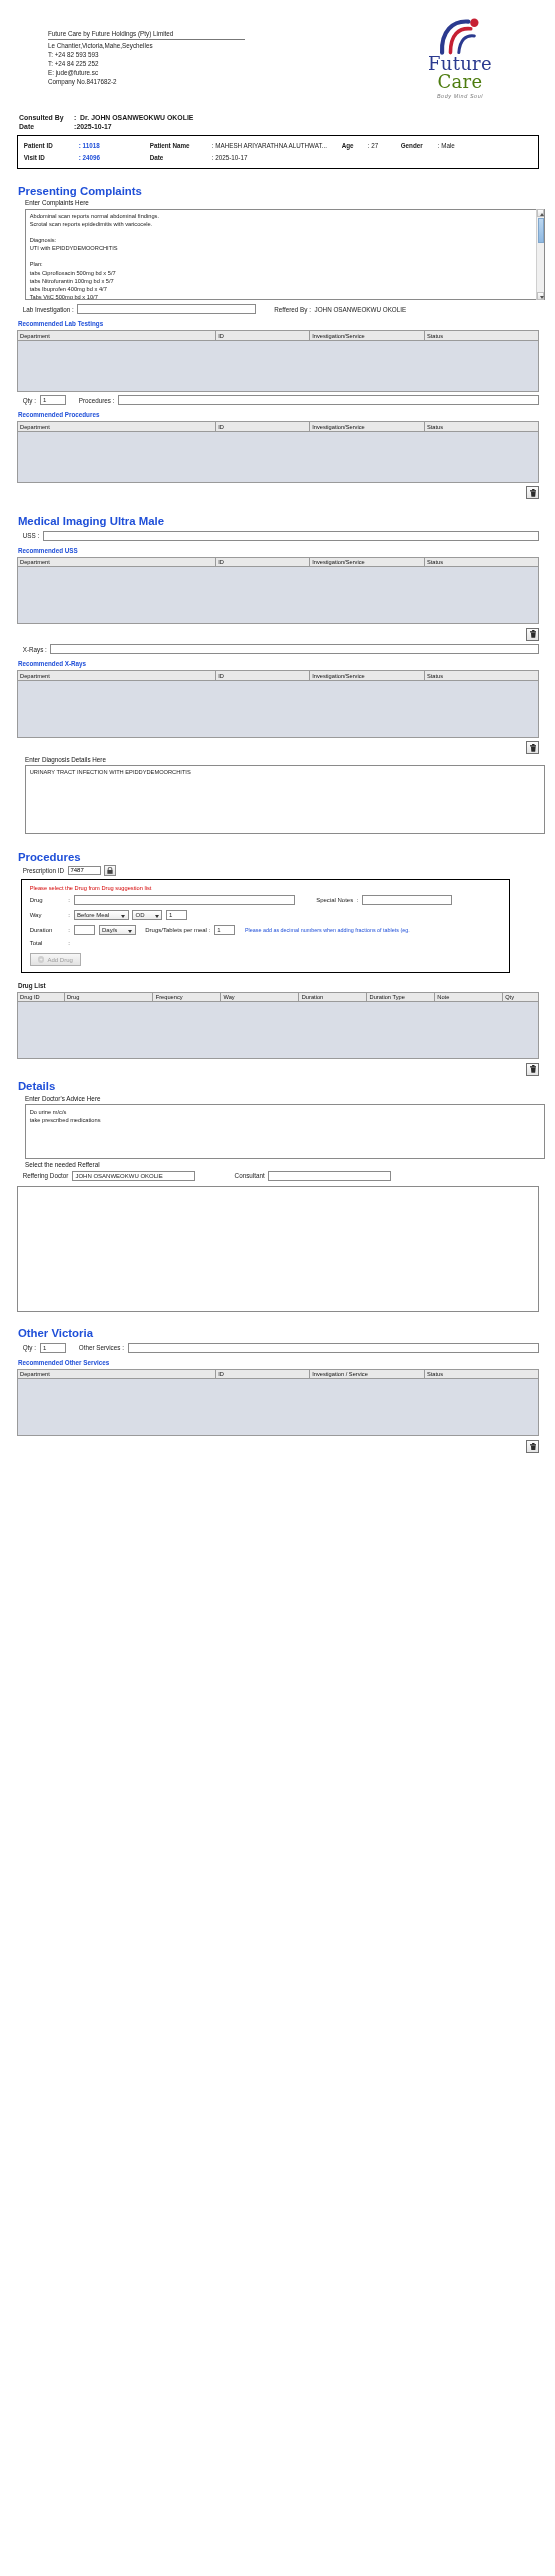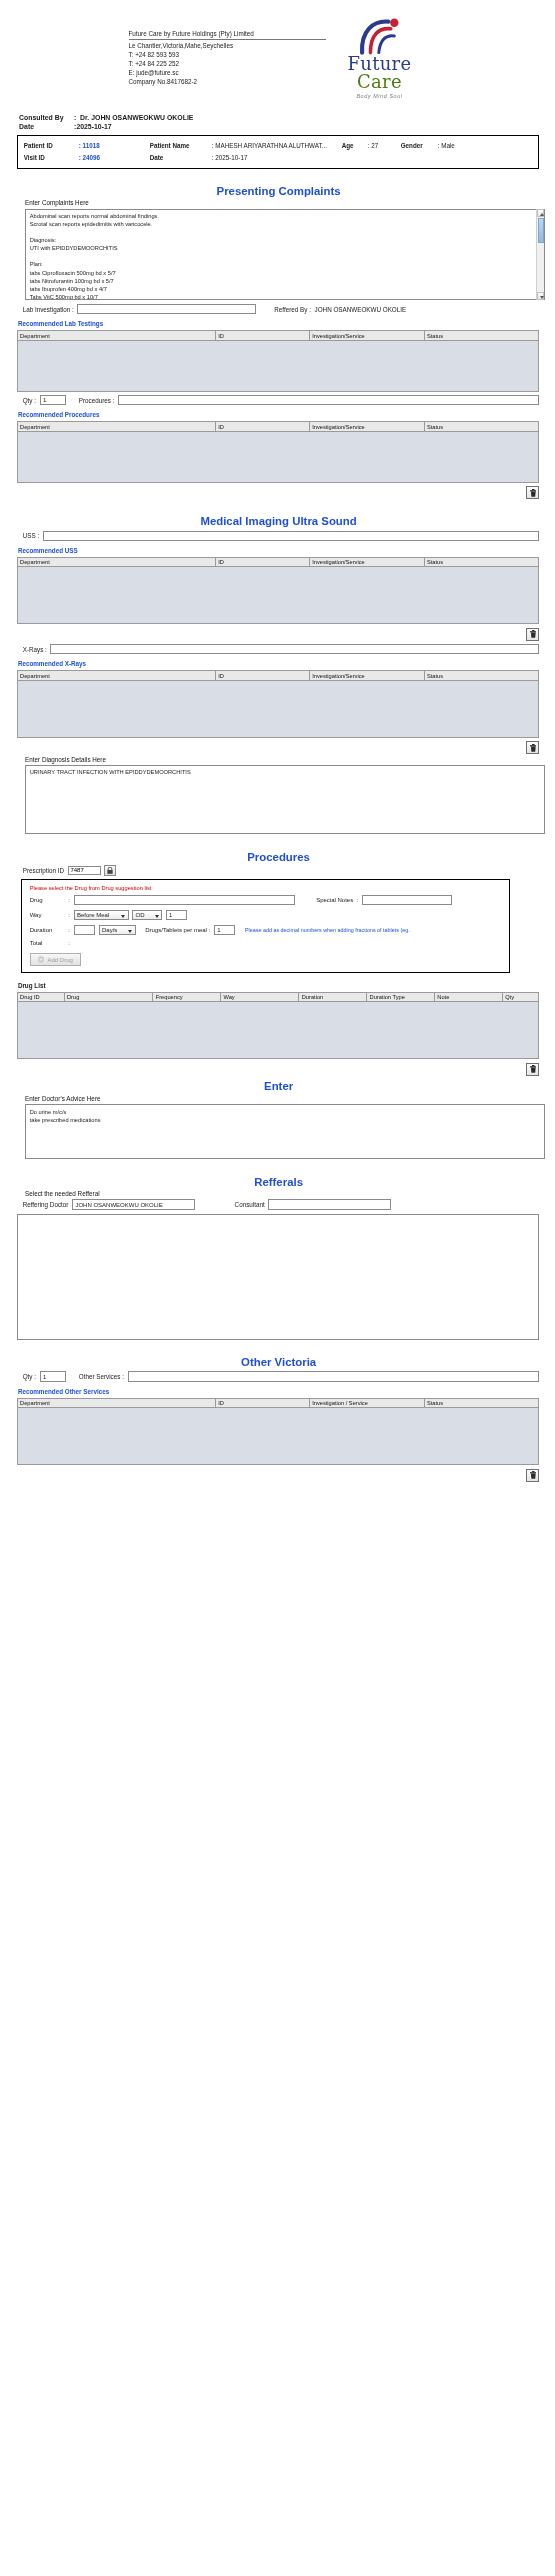--- a/index.html
+++ b/index.html
@@ -18,21 +18,21 @@
   .page {
     width: 556px;
     padding: 0 16.7px;
     position: relative;
   }
 
   
   .letterhead {
     display: flex;
     align-items: flex-start;
-    justify-content: center;
+    justify-content: space-between;
     padding: 18px 36px 10.8px 48px;
   }
   .lh-left {
     font-size: 6.3px;
     line-height: 1.45;
     color: #222;
     padding-top: 10.8px;
   }
   .lh-left .lh-title { white-space: nowrap; }
   .lh-underline {
@@ -105,21 +105,20 @@
   .w-agev { width: 33px; }
   .w-gen  { width: 37px; }
 
   
   h2.sect {
     color: #1f4fd8;
     font-size: 11.4px;
     font-weight: bold;
     margin: 15.5px 0 2.4px 0;
     padding-left: 1.2px;
-    text-align: center;
   }
   .sub-label {
     font-size: 6.3px;
     margin: 1.2px 0 2.4px 8.4px;
     color: #111;
   }
   .blue-sub {
     color: #1f4fd8;
     font-size: 6.3px;
     font-weight: bold;
@@ -466,21 +465,21 @@
     <div class="trash-btn">
       <svg width="6.6" height="7.8" viewBox="0 0 11 13">
           <rect x="0" y="2" width="11" height="2" fill="#222"></rect>
           <rect x="3.5" y="0" width="4" height="2" fill="#222"></rect>
           <path d="M1.5 4 h8 l-0.8 9 h-6.4 z" fill="#2b2b2b"></path>
         </svg>
     </div>
   </div>
 
   
-  <h2 class="sect">Medical Imaging Ultra Sound</h2>
+  <h2 class="sect">Medical Imaging Ultra Male</h2>
   <div class="inline-row">
     <span class="lbl">USS :</span>
     <input class="txt grow" value="" style="">
   </div>
   <div class="blue-sub">Recommended USS</div>
   <table class="grid">
     <tbody>
         <tr>
       <th style="width:38%">Department</th>
       <th style="width:18%">ID</th>
@@ -600,27 +599,26 @@
     <div class="trash-btn">
       <svg width="6.6" height="7.8" viewBox="0 0 11 13">
           <rect x="0" y="2" width="11" height="2" fill="#222"></rect>
           <rect x="3.5" y="0" width="4" height="2" fill="#222"></rect>
           <path d="M1.5 4 h8 l-0.8 9 h-6.4 z" fill="#2b2b2b"></path>
         </svg>
     </div>
   </div>
 
   
-  <h2 class="sect" style="margin-top:4.8px">Enter</h2>
+  <h2 class="sect" style="margin-top:4.8px">Details</h2>
   <div class="sub-label">Enter Doctor's Advice Here</div>
   <textarea class="ta advice-ta" style="width: 520px; margin-left: 8.4px;">Do urine m/c/s
 take prescribed medications</textarea>
 
   
-  <h2 class="sect">Refferals</h2>
   <div class="sub-label">Select the needed Refferal</div>
   <div class="ref-row">
     <span>Reffering Doctor</span>
     <input class="txt" style="width: 123px;" value="JOHN OSANWEOKWU OKOLIE">
     <span style="margin-left:36px">Consultant</span>
     <input class="txt" style="width: 123px;" value="">
   </div>
   <div class="ref-big"></div>
 
   

